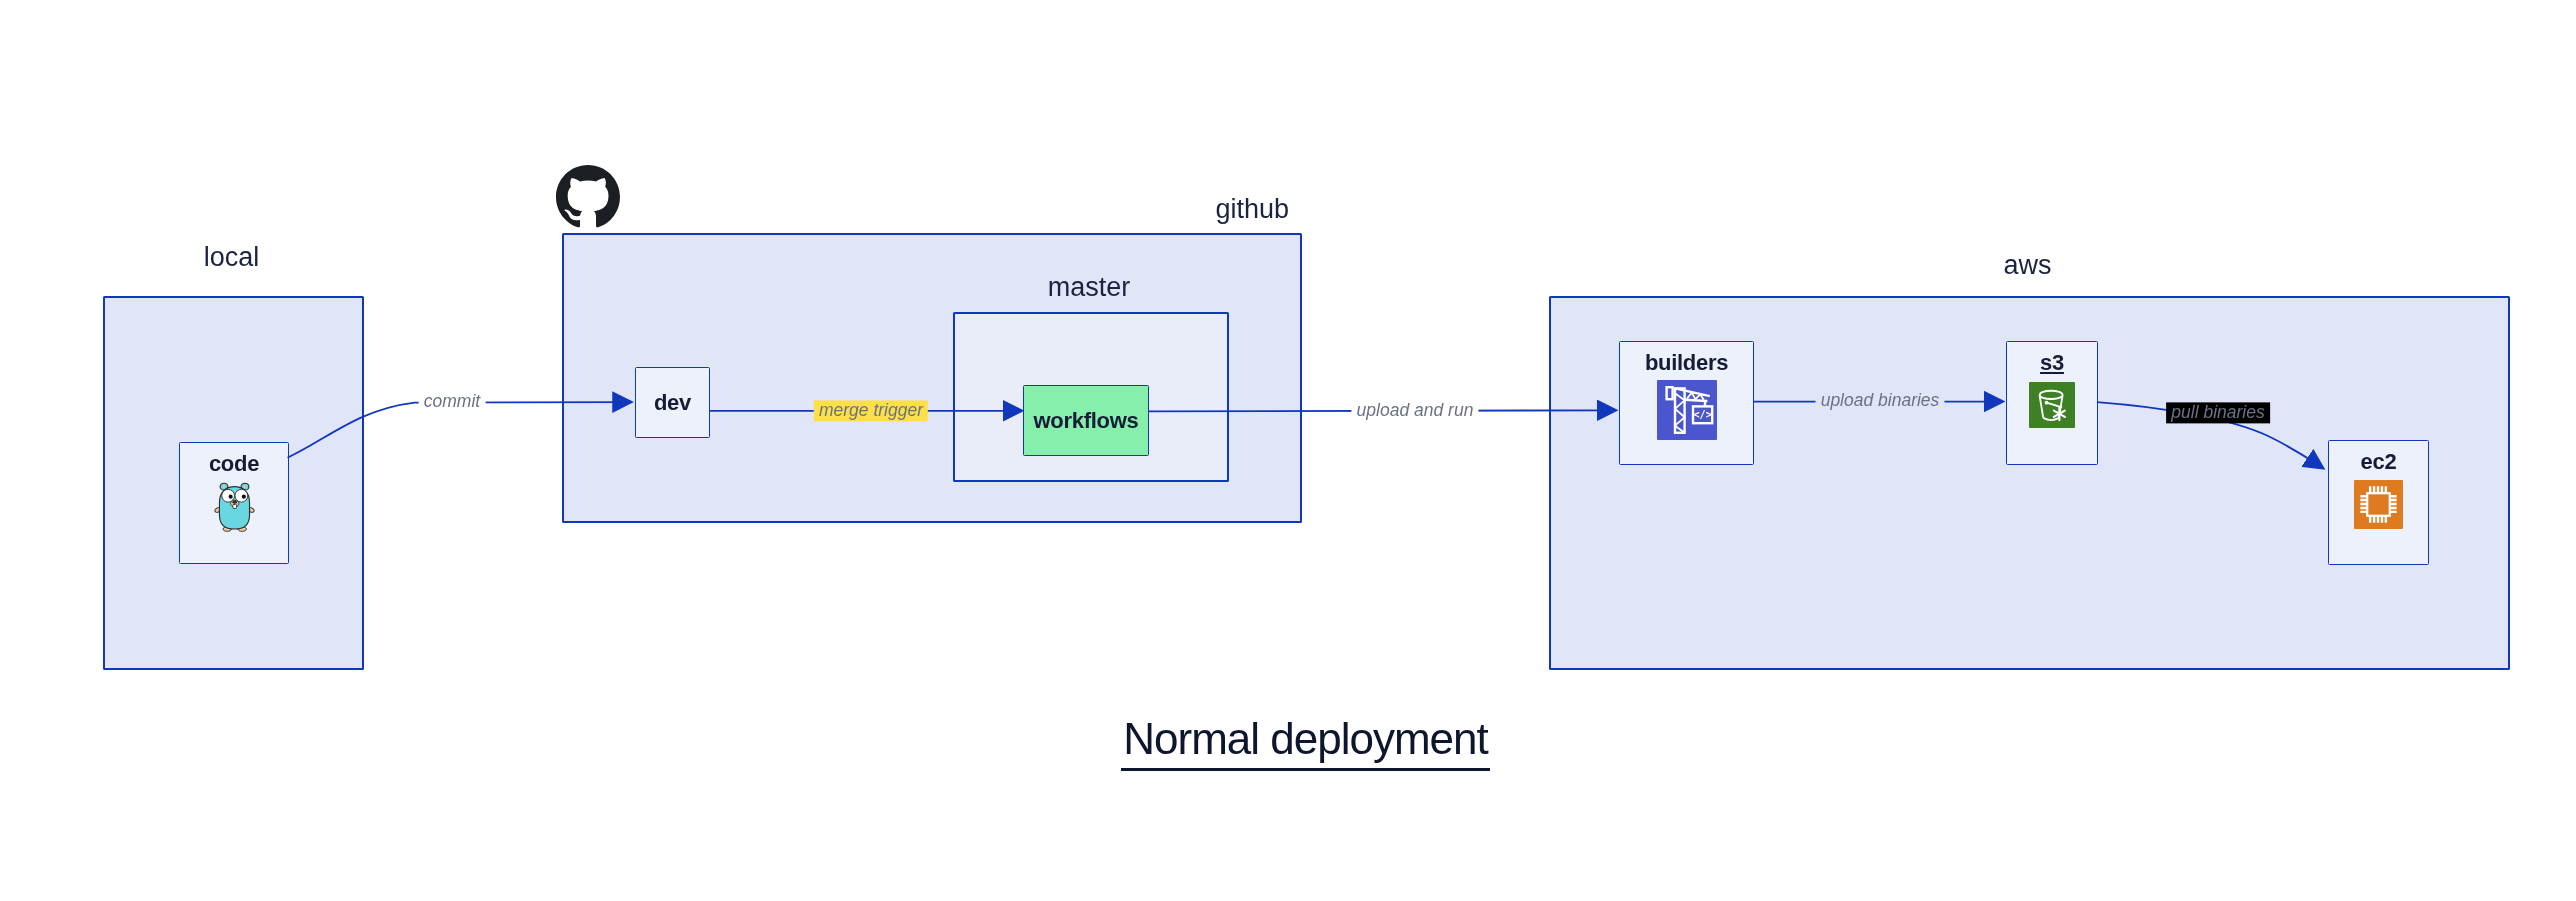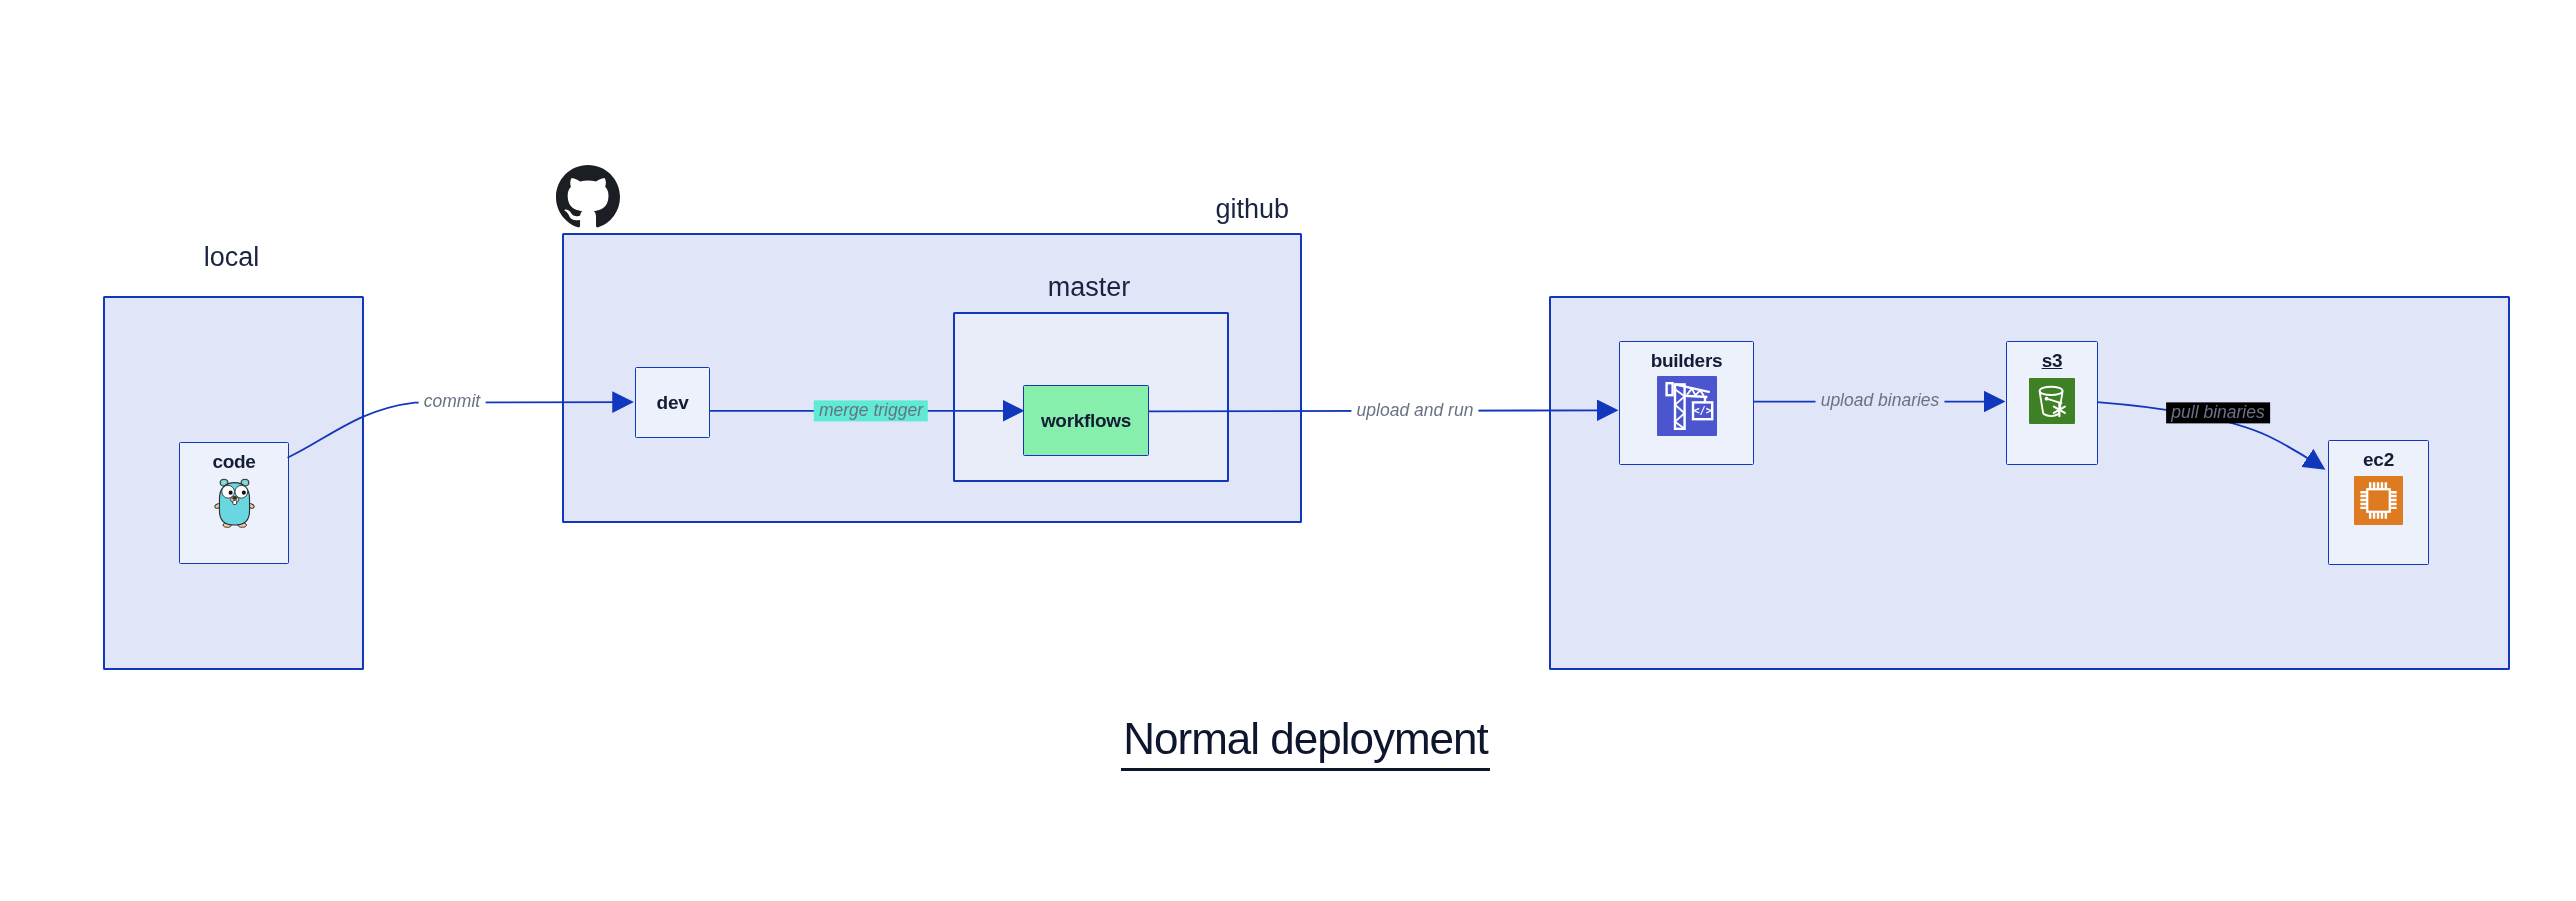--- a/index.html
+++ b/index.html
@@ -4,21 +4,21 @@
 <style>
   html,body{margin:0;padding:0;background:#ffffff;}
   #canvas{position:relative;width:2604px;height:902px;background:#ffffff;overflow:hidden;
           font-family:"Liberation Sans","DejaVu Sans",sans-serif;}
   .group-box{position:absolute;background:#e0e6f8;border:2.3px solid #1137bd;border-radius:1.5px;z-index:1;}
   .node-box{position:absolute;background:#edf1fc;border:1.8px solid #1137bd;border-radius:1.5px;z-index:2;
             display:flex;flex-direction:column;align-items:center;}
   .node-box.nested{background:#86efac;}
   .node-box.center{justify-content:center;}
   .group-label{position:absolute;color:#1a2340;font-size:27px;z-index:2;text-align:center;}
-  .node-label{color:#141c36;font-weight:bold;font-size:19px;letter-spacing:-0.3px;}
+  .node-label{color:#141c36;font-weight:bold;font-size:22px;letter-spacing:-0.3px;}
   .edge-label{position:absolute;transform:translate(-50%,-50%);z-index:4;font-style:italic;
               color:#6a7284;font-size:17.5px;white-space:nowrap;padding:1px 5.2px;line-height:1.1;}
   .icon-tile{border-radius:1px;}
   #edges{position:absolute;left:0;top:0;z-index:3;pointer-events:none;}
   #title-wrap{position:absolute;left:1048px;top:714px;width:515px;text-align:center;z-index:2;}
   #title-wrap span{display:inline-block;color:#0e162e;font-size:44px;letter-spacing:-1px;
                    border-bottom:3.6px solid #0e162e;padding:0 2.1px 4.1px 2.1px;}
   .logo{position:absolute;z-index:2;}
 </style>
 </head>
@@ -27,20 +27,21 @@
 <div id="canvas">
 
   <div class="group-box" style="left:103px;top:296px;width:257px;height:370px;"></div>
   <div class="group-box" style="left:562px;top:233px;width:736px;height:286px;"></div>
   <div class="group-box" style="left:953px;top:312px;width:272px;height:166px;background:#e9edfa;"></div>
   <div class="group-box" style="left:1549px;top:296px;width:957px;height:370px;"></div>
 
   <div class="group-label" style="left:103px;top:242px;width:257px;">local</div>
   <div class="group-label" style="left:562px;top:194px;width:727px;text-align:right;">github</div>
   <div class="group-label" style="left:953px;top:272px;width:272px;">master</div>
+  <div class="group-label" style="left:1549px;top:250px;width:957px;">aws</div>
 
   <svg class="logo" style="left:556px;top:165px;" width="64" height="64" viewBox="0 0 24 24">
     <path fill="#1b1f23" d="M12 0C5.37 0 0 5.37 0 12c0 5.31 3.435 9.795 8.205 11.385.6.105.825-.255.825-.57 0-.285-.015-1.23-.015-2.235-3.015.555-3.795-.735-4.035-1.41-.135-.345-.72-1.41-1.23-1.695-.42-.225-1.02-.78-.015-.795.945-.015 1.62.87 1.845 1.23 1.08 1.815 2.805 1.305 3.495.99.105-.78.42-1.305.765-1.605-2.67-.3-5.46-1.335-5.46-5.925 0-1.305.465-2.385 1.23-3.225-.12-.3-.54-1.53.12-3.18 0 0 1.005-.315 3.3 1.23.96-.27 1.98-.405 3-.405s2.04.135 3 .405c2.295-1.56 3.3-1.23 3.3-1.23.66 1.65.24 2.88.12 3.18.765.84 1.23 1.905 1.23 3.225 0 4.605-2.805 5.625-5.475 5.925.435.375.81 1.095.81 2.22 0 1.605-.015 2.895-.015 3.3 0 .315.225.69.825.57A12.02 12.02 0 0 0 24 12c0-6.63-5.37-12-12-12z"></path>
   </svg>
 
   <div class="node-box" style="left:179px;top:442px;width:108px;height:120px;">
     <div class="node-label" style="margin-top:8.2px;">code</div>
     <svg width="41" height="54" viewBox="0 0 90 115" style="margin-top:2.1px;">
       <ellipse cx="22" cy="15" rx="8.5" ry="7.5" fill="#69d7e2" stroke="#2f2f2f" stroke-width="2.5"></ellipse>
       <ellipse cx="68" cy="15" rx="8.5" ry="7.5" fill="#69d7e2" stroke="#2f2f2f" stroke-width="2.5"></ellipse>
@@ -143,21 +144,21 @@
     <g stroke="#1137bd" stroke-width="3.5" fill="none">
       <path d="M 558 888 C 635 852 695 794 805 781 L 1224 780" marker-end="url(#ah)"></path>
       <path d="M 1377 797 L 1982 797" marker-end="url(#ah)"></path>
       <path d="M 2229 798 L 3135 796" marker-end="url(#ah)"></path>
       <path d="M 3404 779 L 3886 779" marker-end="url(#ah)"></path>
       <path d="M 4070 780 C 4200 790 4330 812 4402 846 C 4452 870 4478 888 4508 908" marker-end="url(#ah)"></path>
     </g>
   </svg>
 
   <div class="edge-label" style="left:452px;top:402px;background:#ffffff;">commit</div>
-  <div class="edge-label" style="left:871px;top:411px;background:#5eead4;">merge trigger</div>
+  <div class="edge-label" style="left:871px;top:411px;background:#fde047;">merge trigger</div>
   <div class="edge-label" style="left:1383px;top:411px;background:#ffffff;margin-left:32px;">upload and run</div>
   <div class="edge-label" style="left:1880px;top:401px;background:#e0e6f8;">upload binaries</div>
   <div class="edge-label" style="left:2218px;top:413px;background:#000000;">pull binaries</div>
 
   <div id="title-wrap">
     <span>Normal deployment</span>
   </div>
 
 </div>
 

